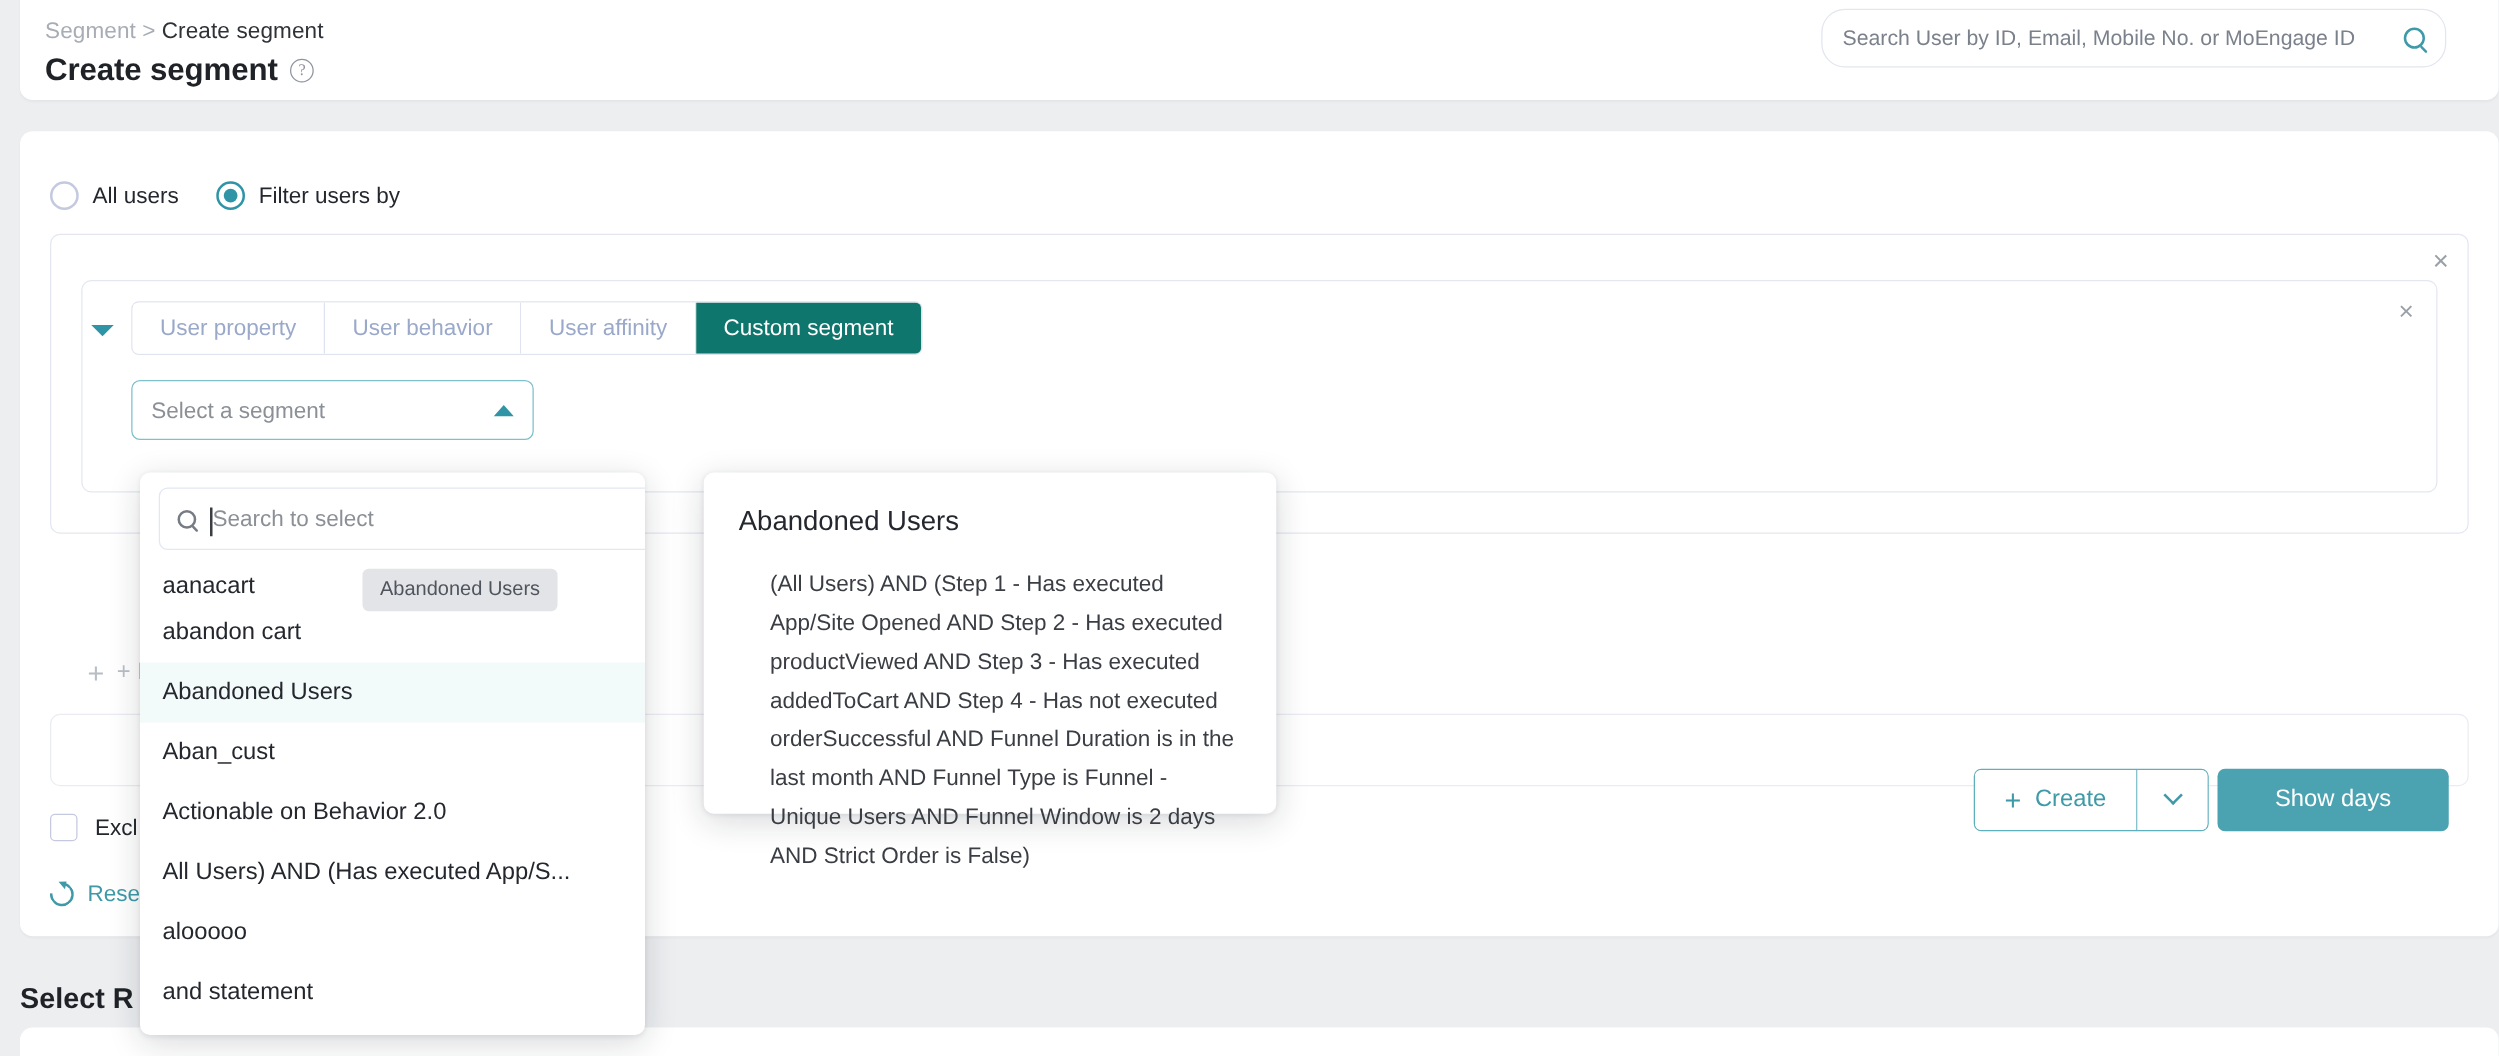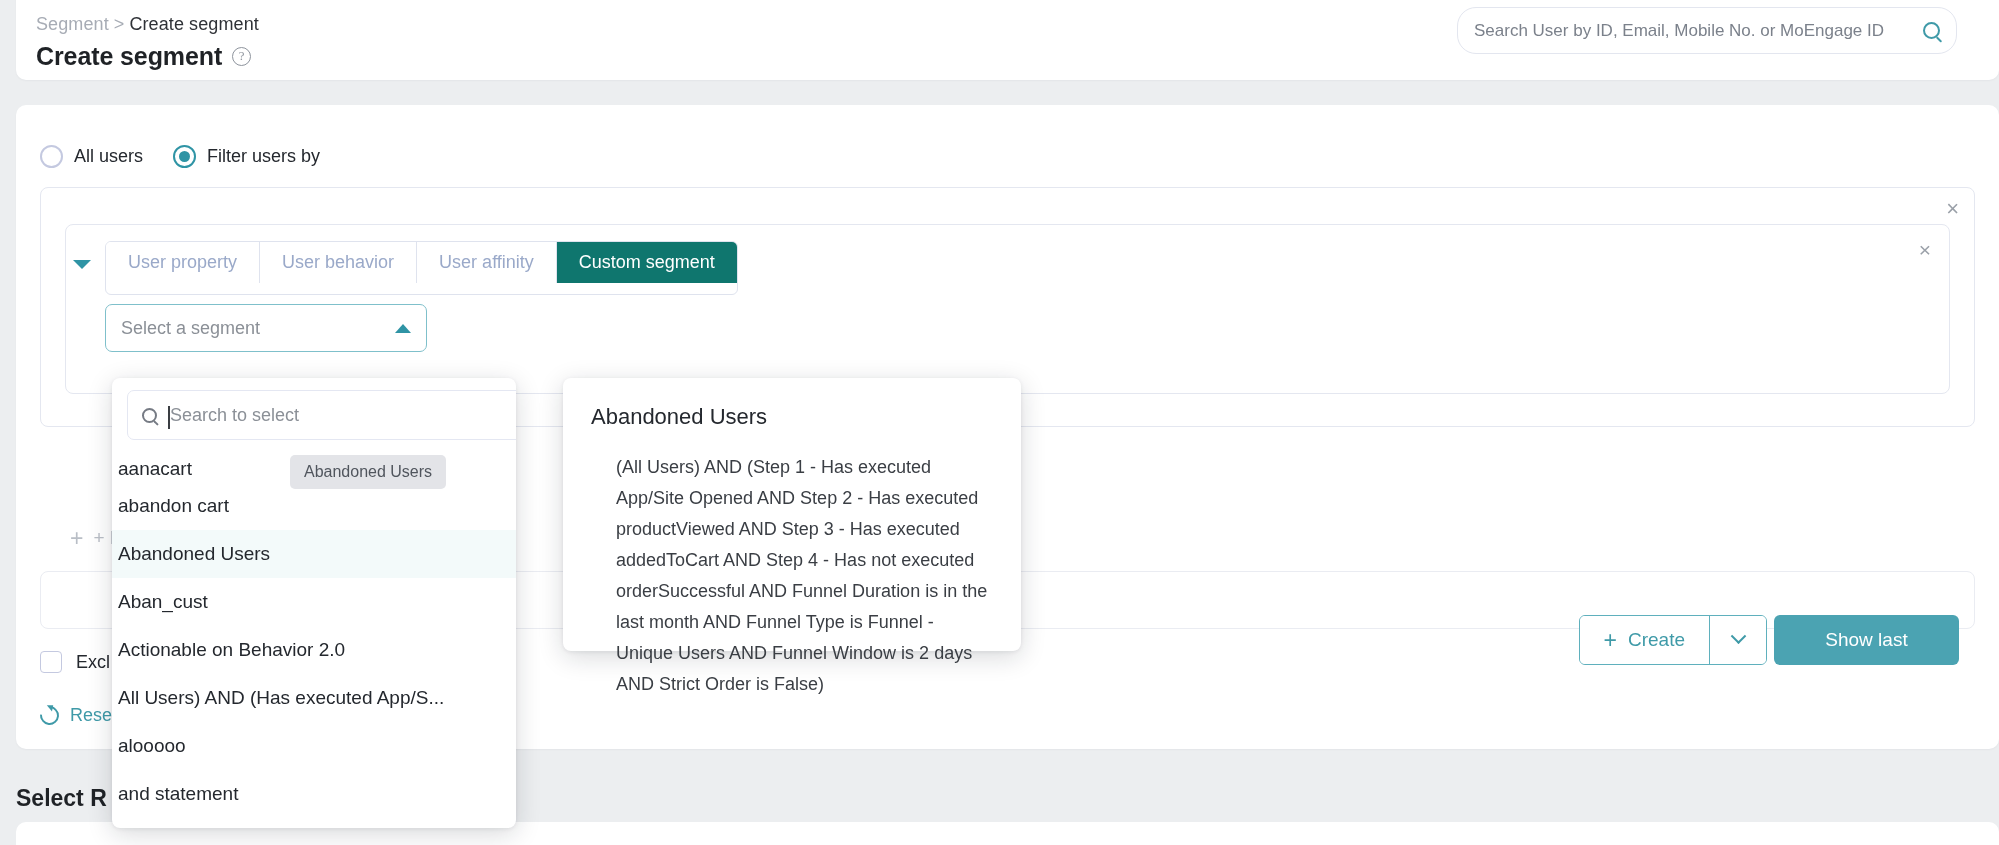--- a/index.html
+++ b/index.html
@@ -181,21 +181,21 @@
     border-top: 9px solid #2f94a5;
     cursor: pointer;
   }
   .tabgroup {
     position: absolute;
     left: 64px; top: 53px;
     display: flex;
     border: 1px solid #dfe3ee;
     border-radius: 6px;
     overflow: hidden;
-    height: 54px;
+    height: 43px;
   }
   .tab {
     padding: 0 22px;
     height: 41px;
     display: flex; align-items: center; justify-content: center;
     font-size: 18px;
     color: #9aa9c9;
     background: #fff;
     border-right: 1px solid #dfe3ee;
     cursor: pointer;
@@ -395,21 +395,21 @@
   }
   .dd-list {
     position: absolute;
     left: 0; top: 70px;
     width: 450px; height: 380px;
     overflow: hidden;
   }
   .dd-item {
     height: 48px;
     display: flex; align-items: center;
-    padding-left: 6px;
+    padding-left: 18px;
     font-size: 19px;
     color: #24282e;
     cursor: pointer;
     white-space: nowrap;
   }
   .dd-item.highlight { background: #f3fafa; }
   .dd-item.clipped { height: 34px; align-items: flex-end; padding-bottom: 2px; }
 
   .tooltip {
     position: absolute;
@@ -524,21 +524,21 @@
       <div class="create-btn">
         <span class="plus-sign" style="color:#3f9aa8">+</span>
         <span>Create</span>
       </div>
       <div class="create-caret-btn">
         <span class="chev-down"></span>
       </div>
     </div>
 
     <div class="showcount-btn">
-      <span>Show last</span>
+      <span>Show days</span>
     </div>
   </div>
 
   <div class="query-heading">Select R</div>
   <div class="bottom-card"></div>
 
   <div class="dropdown">
     <div class="dd-search">
       <span class="mag-gray"></span>
       <span class="dd-search-field">

